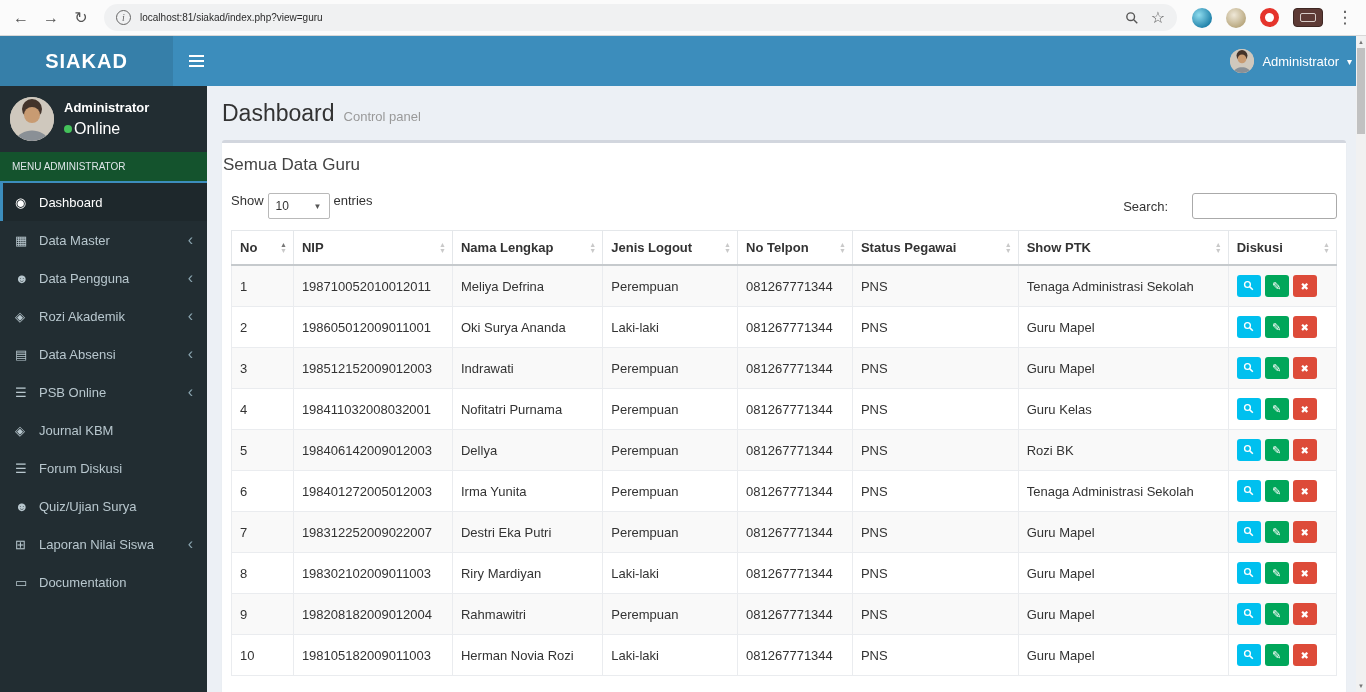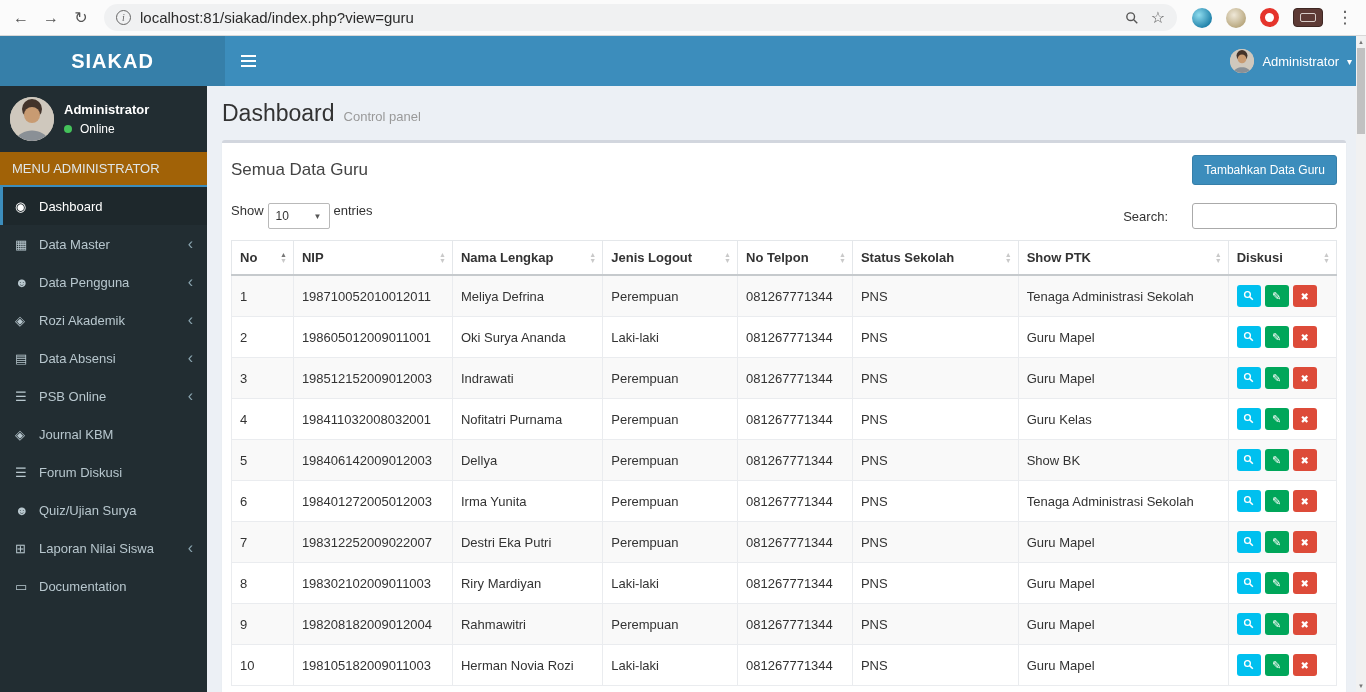--- a/index.html
+++ b/index.html
@@ -8,69 +8,69 @@
   }
   *{margin:0;padding:0;box-sizing:border-box;}
   body{font-family:"Liberation Sans",sans-serif;background:#fff;}
   .screen{width:1366px;height:692px;position:relative;overflow:hidden;background:#ecf0f5;}
 
   
   .chrome{height:36px;background:#fbfbfb;border-bottom:1px solid #d8d8d8;display:flex;align-items:center;padding:0 8px;gap:4px;}
   .nav-ico{width:26px;height:26px;display:flex;align-items:center;justify-content:center;color:#555;font-size:16px;cursor:pointer;flex:0 0 auto;}
   .omnibox{flex:1;height:27px;background:#f0f1f2;border-radius:14px;display:flex;align-items:center;padding:0 12px;gap:9px;margin:0 6px;}
   .info-badge{width:15px;height:15px;border:1.2px solid #666;border-radius:50%;color:#666;font-size:10px;display:flex;align-items:center;justify-content:center;font-family:"Liberation Serif",serif;font-style:italic;flex:0 0 auto;}
-  .url{font-size:15px;color:#2b2b2b;flex:1;white-space:nowrap;overflow:hidden;}
+  .url{font-size:10px;color:#2b2b2b;flex:1;white-space:nowrap;overflow:hidden;}
   .omni-right{display:flex;align-items:center;gap:12px;}
   .star{font-size:16px;color:#555;line-height:1;}
   .ext{width:20px;height:20px;border-radius:50%;flex:0 0 auto;margin:0 5px;cursor:pointer;}
   .ext.globe{background:radial-gradient(circle at 35% 35%,#8fdcee,#1d7fa8 75%);}
   .ext.sand{background:radial-gradient(circle at 40% 35%,#efe8d8,#b3a176 80%);}
   .ext.opera{background:#fff;border:5px solid #e5342c;width:19px;height:19px;}
   .ext.badge{width:30px;height:19px;border-radius:4px;background:#5d3a35;border:1px solid #3e2723;position:relative;}
   .ext.badge::after{content:"";position:absolute;inset:4px 6px;border:1px solid #d7ccc8;border-radius:2px;}
   .kebab{font-size:17px;}
 
   
   .app-header{height:50px;display:flex;}
-  .logo{width:225px;background:var(--logo-bg);color:#fff;font-size:20px;font-weight:bold;display:flex;align-items:center;justify-content:center;letter-spacing:1px;cursor:pointer;}
+  .logo{width:173px;background:var(--logo-bg);color:#fff;font-size:20px;font-weight:bold;display:flex;align-items:center;justify-content:center;letter-spacing:1px;cursor:pointer;}
   .navbar{flex:1;background:var(--navbar);display:flex;align-items:center;}
   .hamburger{width:46px;height:50px;display:flex;flex-direction:column;align-items:center;justify-content:center;gap:3px;cursor:pointer;}
   .hamburger span{display:block;width:15px;height:2px;background:#fff;}
   .navbar-right{margin-left:auto;display:flex;align-items:center;height:100%;}
   .user-menu{display:flex;align-items:center;gap:8px;padding:0 14px;color:#fff;font-size:13px;height:100%;cursor:pointer;}
   .caret{font-size:10px;}
   .logout{color:#fff;font-size:13px;padding:0 18px;height:100%;display:flex;align-items:center;cursor:pointer;}
 
   .avatar{display:inline-block;border-radius:50%;overflow:hidden;background:#cfc8bd;flex:0 0 auto;}
   .avatar.sm{width:24px;height:24px;}
   .avatar.lg{width:44px;height:44px;}
   .avatar svg{display:block;}
 
   
   .app-body{display:flex;height:606px;}
   .sidebar{width:207px;background:var(--sidebar-bg);flex:0 0 auto;}
   .user-panel{display:flex;padding:11px 10px;gap:10px;align-items:center;}
   .uname{color:#fff;font-size:13px;font-weight:bold;margin-bottom:5px;}
-  .status{color:#fff;font-size:12px;display:flex;align-items:center;gap:8px;}
+  .status{color:#fff;font-size:16px;display:flex;align-items:center;gap:2px;}
   .dot{width:8px;height:8px;border-radius:50%;background:var(--online-dot);}
-  .menu-hd{background:#a16207;color:#dfe6e9;font-size:13px;padding:9px 12px;border-bottom:2px solid var(--accent);}
+  .menu-hd{background:#14532d;color:#dfe6e9;font-size:10px;padding:9px 12px;border-bottom:2px solid var(--accent);}
   .menu{list-style:none;}
   .menu li{display:flex;align-items:center;height:38px;padding:0 10px 0 12px;color:#b8c7ce;font-size:13px;border-left:3px solid transparent;cursor:pointer;}
   .menu li.active{background:#1e282c;color:#fff;border-left-color:var(--accent);}
   .mi-icon{width:24px;font-size:13px;text-align:left;}
   .mi-label{flex:1;}
   .mi-chev{font-size:16px;color:#8aa4af;padding-right:4px;}
 
   .content{flex:1;background:#ecf0f5;position:relative;}
   .content-hd{padding:14px 15px 13px;}
   .content-hd h1{font-size:23px;font-weight:400;color:#333;display:flex;align-items:baseline;gap:9px;}
   .content-hd small{font-size:13px;color:#999;font-weight:400;}
 
   .box{margin:0 20px 15px 15px;background:#fff;border-top:3px solid #d2d6de;border-radius:3px;box-shadow:0 1px 1px rgba(0,0,0,.1);}
-  .box-hd{display:flex;align-items:center;justify-content:space-between;padding:12px 9px 6px;}
+  .box-hd{display:flex;align-items:center;justify-content:space-between;padding:12px 1px 6px;}
   .box-title{font-size:17px;color:#444;}
   .btn-add{background:var(--navbar);border:1px solid var(--logo-bg);color:#fff;font-size:12px;padding:7px 11px;border-radius:3px;cursor:pointer;font-family:inherit;}
   .box-body{padding:4px 9px 10px;}
 
   .dt-controls{display:flex;justify-content:space-between;align-items:center;padding:8px 0 11px;font-size:13px;color:#333;}
   .dt-length{display:flex;gap:4px;}
   .select{width:62px;height:26px;border:1px solid #b9b9b9;border-radius:2px;display:flex;align-items:center;justify-content:space-between;padding:0 7px;font-size:12px;background:#fff;cursor:pointer;color:#333;}
   .select .car{font-size:8px;color:#555;}
   .dt-search{display:flex;align-items:center;gap:24px;}
   .search-input{width:145px;height:26px;border:1px solid #aaa;border-radius:3px;padding:0 7px;font-size:13px;font-family:inherit;}
@@ -227,21 +227,20 @@
       <div class="content-hd">
         <h1>
           <span>Dashboard</span>
           <small>Control panel</small>
         </h1>
       </div>
 
       <div class="box">
         <div class="box-hd">
           <span class="box-title">Semua Data Guru</span>
-          <button class="btn-add">Tambahkan Data Guru</button>
         </div>
         <div class="box-body">
           <div class="dt-controls">
             <div class="dt-length">
               <span>Show</span>
               <div class="select">
                 <span>10</span>
                 <span class="car">▼</span>
               </div>
               <span>entries</span>
@@ -278,21 +277,21 @@
                       <i>▼</i>
                     </span></th>
                 <th><span>Jenis Logout</span><span class="sort">
                       <i>▲</i>
                       <i>▼</i>
                     </span></th>
                 <th><span>No Telpon</span><span class="sort">
                       <i>▲</i>
                       <i>▼</i>
                     </span></th>
-                <th><span>Status Sekolah</span><span class="sort">
+                <th><span>Status Pegawai</span><span class="sort">
                       <i>▲</i>
                       <i>▼</i>
                     </span></th>
                 <th><span>Show PTK</span><span class="sort">
                       <i>▲</i>
                       <i>▼</i>
                     </span></th>
                 <th><span>Diskusi</span><span class="sort">
                       <i>▲</i>
                       <i>▼</i>
@@ -376,21 +375,21 @@
                       <span>✖</span>
                     </button></td>
                 </tr>
                 <tr>
                   <td>5</td>
                   <td>198406142009012003</td>
                   <td>Dellya</td>
                   <td>Perempuan</td>
                   <td>081267771344</td>
                   <td>PNS</td>
-                  <td>Show BK</td>
+                  <td>Rozi BK</td>
                   <td class="action-cell"><button class="abtn info">
                       <span><svg width="11" height="11" viewBox="0 0 16 16">
                           <circle cx="6.5" cy="6.5" r="4.2" fill="none" stroke="#fff" stroke-width="2"></circle>
                           <line x1="10" y1="10" x2="14.3" y2="14.3" stroke="#fff" stroke-width="2.2"></line>
                         </svg></span>
                     </button><button class="abtn success">
                       <span>✎</span>
                     </button><button class="abtn danger">
                       <span>✖</span>
                     </button></td>

